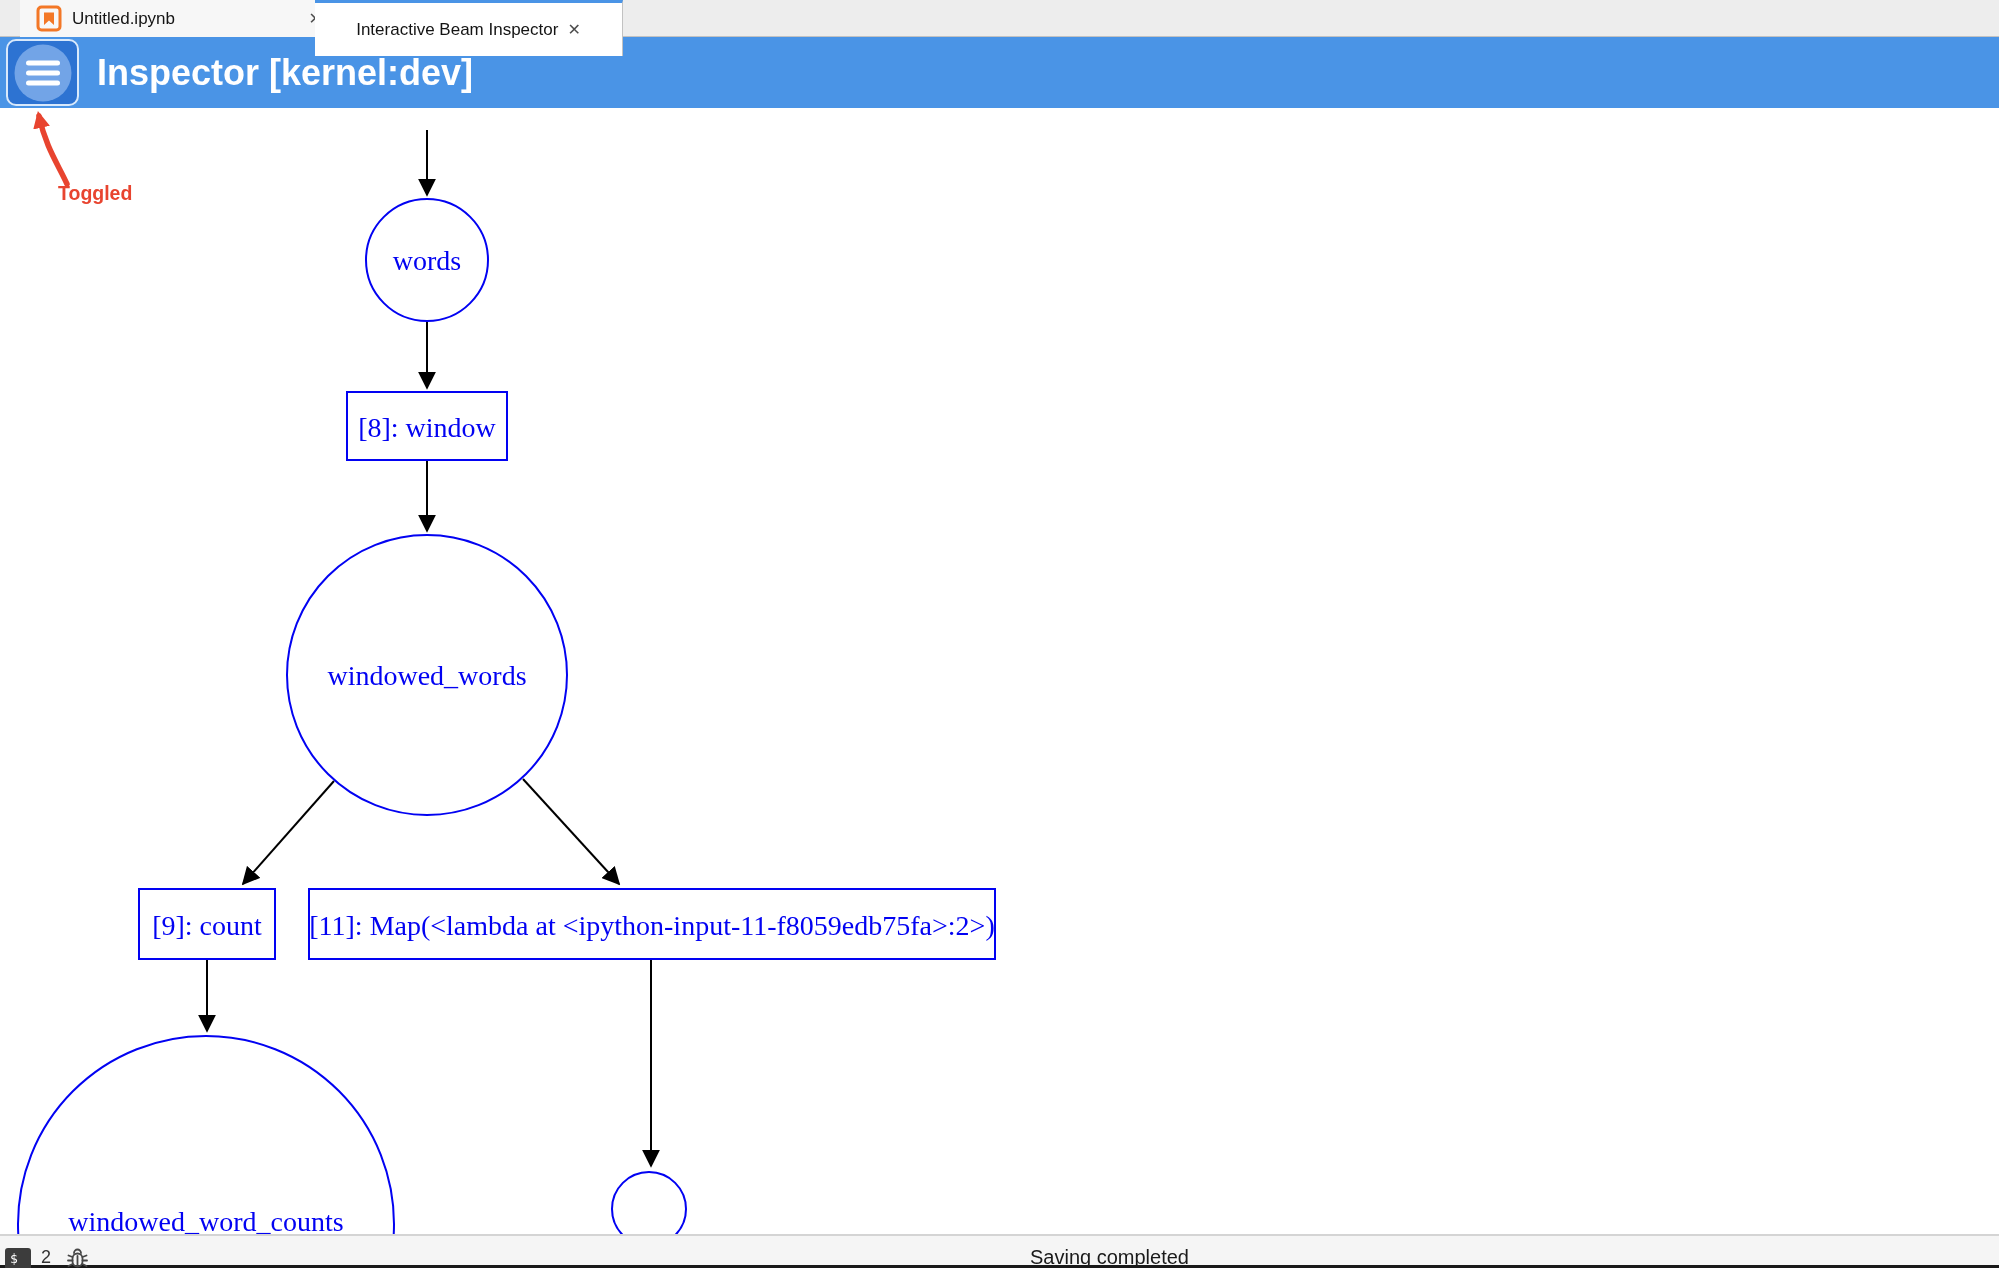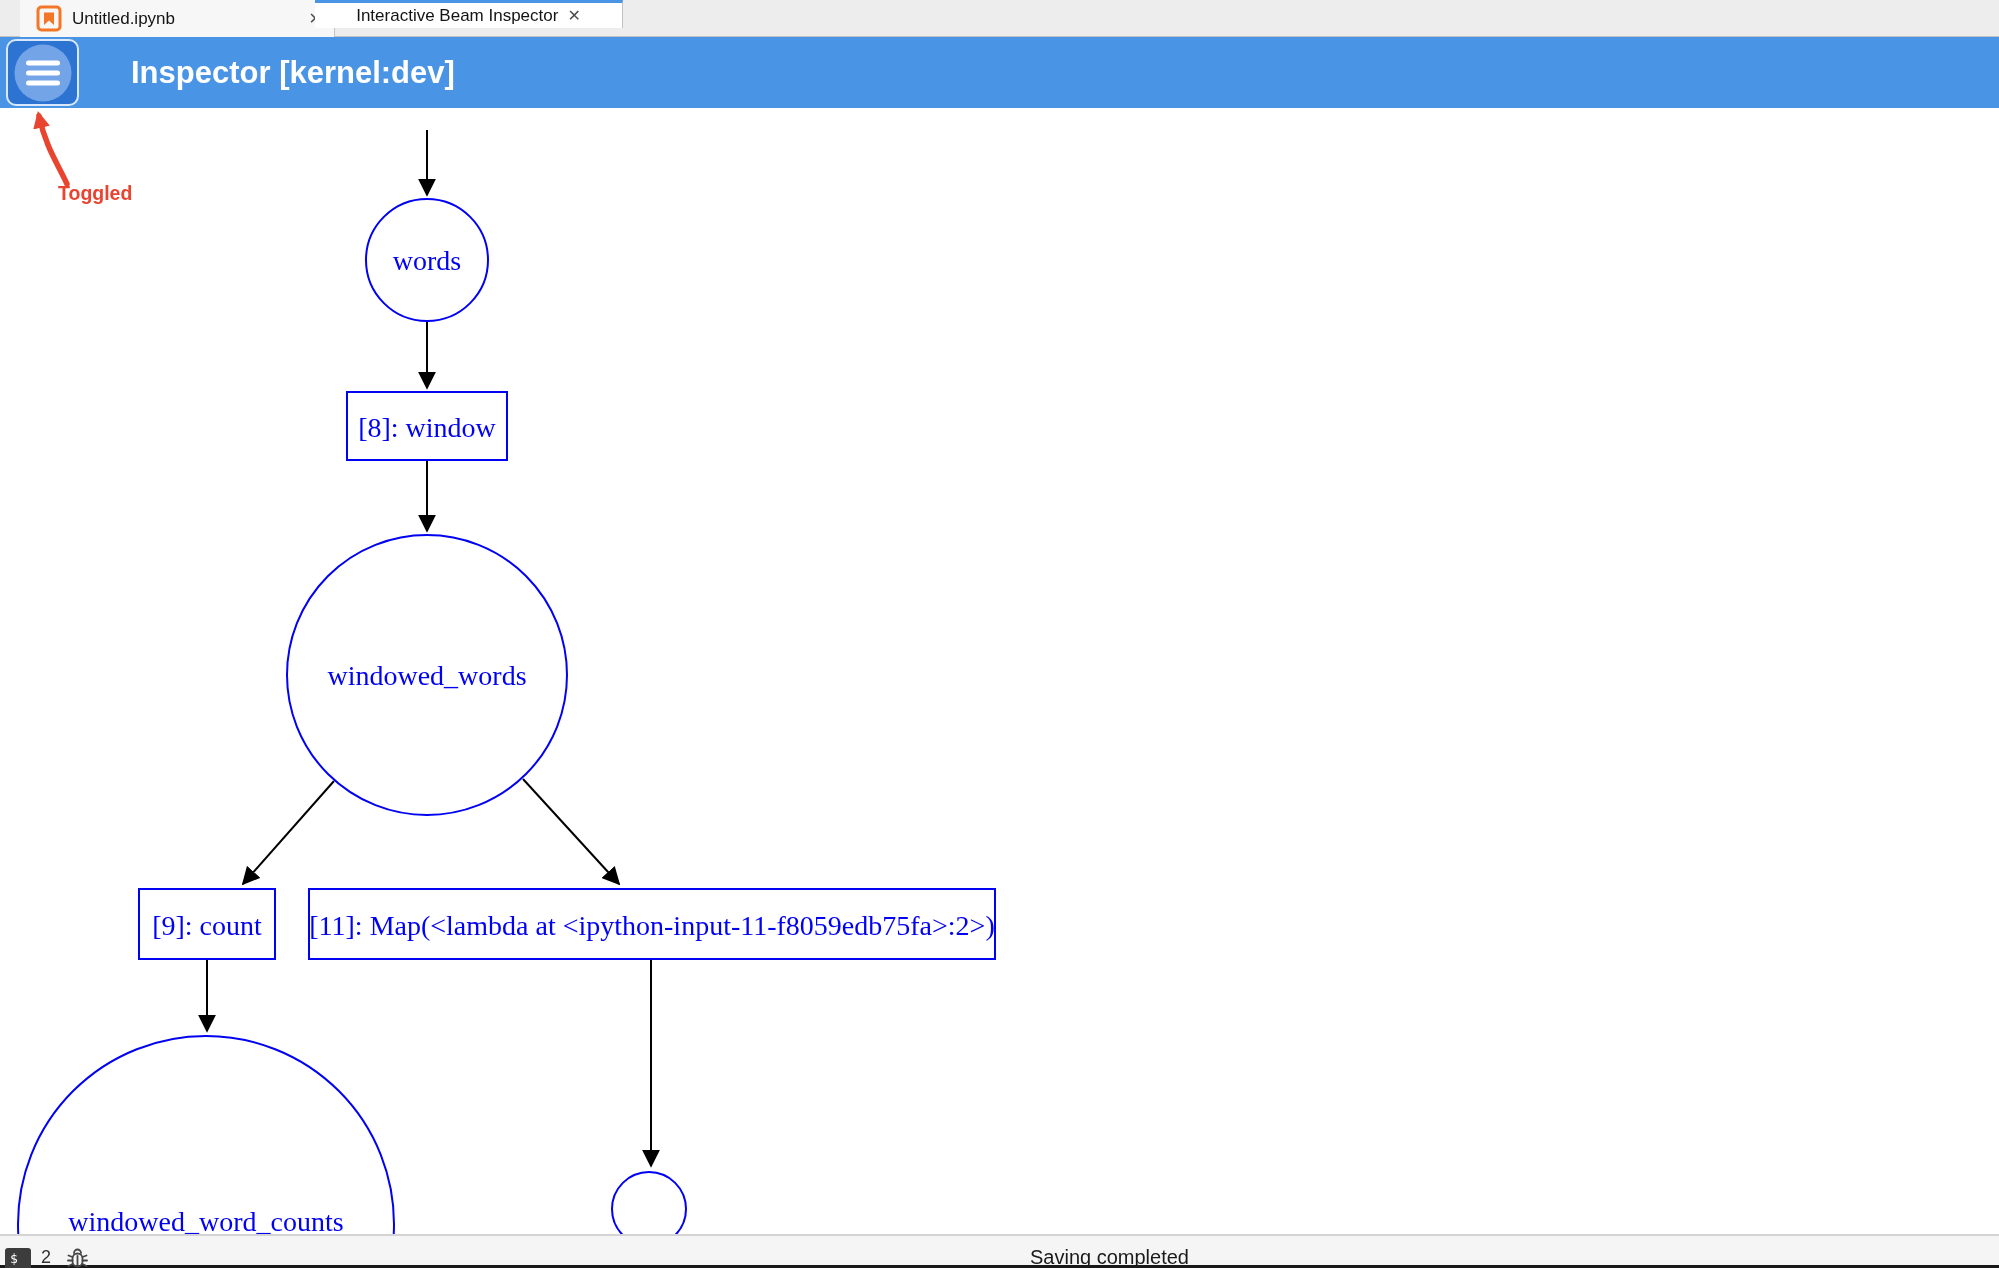--- a/index.html
+++ b/index.html
@@ -15,37 +15,37 @@
   .tabbar {
     position: absolute; top: 0; left: 0; width: 1999px; height: 37px;
     background: #ededed; border-bottom: 1px solid #c2c2c2; z-index: 3;
   }
   .tab { position: absolute; top: 0; height: 37px; display: flex; align-items: center; cursor: pointer; }
   .tab.inactive {
     left: 0; width: 315px; background: #f7f7f7;
     border-right: 1px solid #c2c2c2; padding: 0 12px 0 16px; margin-left: 20px;
   }
   .tab.active {
-    left: 315px; width: 308px; background: #ffffff; height: 28px;
+    left: 315px; width: 308px; background: #ffffff; height: 56px;
     border-top: 3px solid var(--tab-active-accent, #4a94e6);
     border-right: 1px solid #c2c2c2;
     justify-content: center; gap: 9px;
   }
   .tab-label { font-size: 17px; color: #141414; white-space: nowrap; }
   .tab.inactive .tab-label { margin-left: 10px; flex: 1; }
   .tab-close { font-size: 16px; color: #4d4d4d; line-height: 1; }
 
   
   .header {
     position: absolute; top: 37px; left: 0; width: 1999px; height: 71px;
     background: var(--header-blue, #4a94e6); z-index: 2;
   }
   .header-title {
     position: absolute; left: 97px; top: 0; height: 71px; line-height: 71px;
-    color: #ffffff; font-size: 31px; font-weight: bold; white-space: nowrap; margin-left: 34px;
+    color: #ffffff; font-size: 36px; font-weight: bold; white-space: nowrap;
   }
   .menu-btn {
     position: absolute; top: 39px; left: 6px; width: 73px; height: 67px;
     background: var(--menu-button-blue, #2d73d2);
     border: 2px solid #d9e9fb; border-radius: 10px;
     z-index: 4; cursor: pointer;
   }
   .menu-btn-circle {
     position: absolute; left: 50%; top: 50%; transform: translate(-50%,-50%);
     width: 57px; height: 57px; border-radius: 50%;

